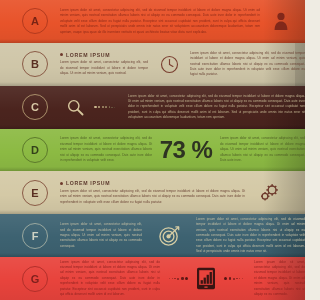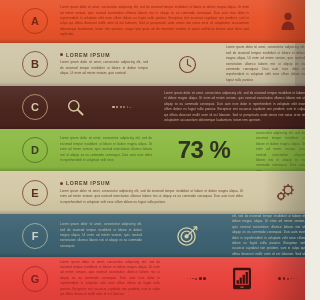--- a/index.html
+++ b/index.html
@@ -54,21 +54,21 @@
     box-sizing:border-box;
   }
 
   .content{
     position:relative;z-index:3;
     flex:1 1 auto;
     display:flex;align-items:center;
     height:100%;
     padding-left:12px;
     box-sizing:border-box;
-    gap:22px;
+    gap:4px;
   }
 
   .txtcol{position:relative;}
   .head{
     font-size:5.2px;font-weight:bold;letter-spacing:0.7px;
     text-transform:uppercase;
     margin-bottom:2.5px;
     display:flex;align-items:center;gap:3px;
   }
   .bullet{

